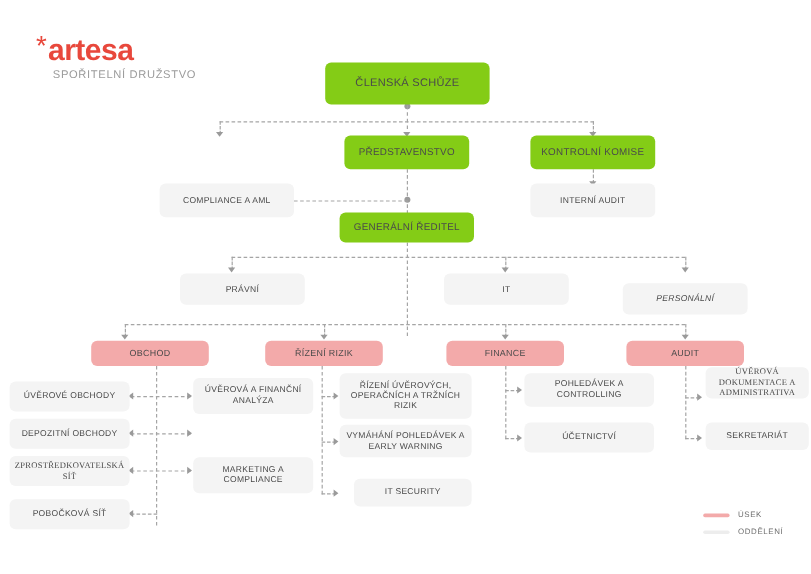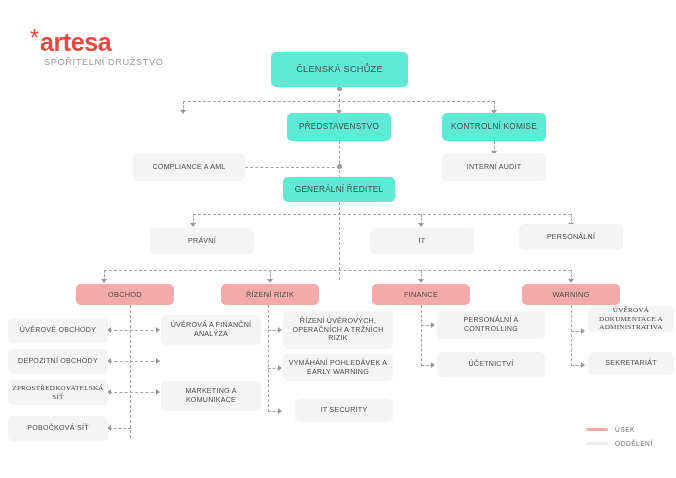--- a/index.html
+++ b/index.html
@@ -31,21 +31,21 @@
   .node {
     position: absolute;
     display: flex; align-items: center; justify-content: center;
     text-align: center;
     border-radius: 5px;
     color: #4a4a4a;
     letter-spacing: 0.25px;
     line-height: 1.22;
     padding: 2px 4px;
   }
-  .node.dark  { background: #5eead4; font-size: 8.2px; }
+  .node.dark  { background: #84cc16; font-size: 8.2px; }
   .node.lite  { background: #f4f4f4; font-size: 7.1px; }
   .node.red   { background: #f3aaaa; font-size: 7.4px; }
   .node.big   { font-size: 9.2px; }
 
   
   .ln { position: absolute; }
   .v  { border-left: 1px dashed #a5a5a5; width: 0; }
   .h  { border-top: 1px dashed #a5a5a5; height: 0; }
 
   .arw {
@@ -168,40 +168,40 @@
   <div class="node dark" style="left:287px; top:113px; width:104px; height:28px;text-align:center;">PŘEDSTAVENSTVO</div>
   <div class="node dark" style="left:442px; top:113px; width:104px; height:28px;">KONTROLNÍ KOMISE</div>
 
   <div class="node lite" style="left:133px; top:153px; width:112px; height:28px;">COMPLIANCE A AML</div>
   <div class="node lite" style="left:442px; top:153px; width:104px; height:28px;">INTERNÍ AUDIT</div>
 
   <div class="node dark" style="left:283px; top:177px; width:112px; height:25px;">GENERÁLNÍ ŘEDITEL</div>
 
   <div class="node lite" style="left:150px; top:228px; width:104px; height:26px;">PRÁVNÍ</div>
   <div class="node lite" style="left:370px; top:228px; width:104px; height:26px;">IT</div>
-  <div class="node lite" style="left:519px; top:224px; width:104px; height:26px;">PERSONÁLNÍ</div>
+  <div class="node lite" style="left:519px; top:236px; width:104px; height:26px;font-style:italic;">PERSONÁLNÍ</div>
 
   <div class="node red" style="left:76px; top:284px; width:98px; height:21px;">OBCHOD</div>
   <div class="node red" style="left:221px; top:284px; width:98px; height:21px;">ŘÍZENÍ RIZIK</div>
   <div class="node red" style="left:372px; top:284px; width:98px; height:21px;">FINANCE</div>
-  <div class="node red" style="left:522px; top:284px; width:98px; height:21px;">WARNING</div>
+  <div class="node red" style="left:522px; top:284px; width:98px; height:21px;">AUDIT</div>
 
   <div class="node lite" style="left:8px; top:318px; width:100px; height:25px;">ÚVĚROVÉ OBCHODY</div>
   <div class="node lite" style="left:8px; top:349px; width:100px; height:25px;">DEPOZITNÍ OBCHODY</div>
   <div class="node lite" style="left:8px; top:380px; width:100px; height:25px;font-family:Liberation Serif, serif;">ZPROSTŘEDKOVATELSKÁ SÍŤ</div>
   <div class="node lite" style="left:8px; top:416px; width:100px; height:25px;">POBOČKOVÁ SÍŤ</div>
 
   <div class="node lite" style="left:161px; top:315px; width:100px; height:30px;">ÚVĚROVÁ A FINANČNÍ ANALÝZA</div>
-  <div class="node lite" style="left:161px; top:381px; width:100px; height:30px;">MARKETING A KOMUNIKACE</div>
+  <div class="node lite" style="left:161px; top:381px; width:100px; height:30px;">MARKETING A COMPLIANCE</div>
 
   <div class="node lite" style="left:283px; top:311px; width:110px; height:38px;">ŘÍZENÍ ÚVĚROVÝCH, OPERAČNÍCH A TRŽNÍCH RIZIK</div>
   <div class="node lite" style="left:283px; top:354px; width:110px; height:27px;">VYMÁHÁNÍ POHLEDÁVEK A EARLY WARNING</div>
   <div class="node lite" style="left:295px; top:399px; width:98px; height:23px;">IT SECURITY</div>
 
-  <div class="node lite" style="left:437px; top:311px; width:108px; height:28px;">PERSONÁLNÍ A CONTROLLING</div>
+  <div class="node lite" style="left:437px; top:311px; width:108px; height:28px;">POHLEDÁVEK A CONTROLLING</div>
   <div class="node lite" style="left:437px; top:352px; width:108px; height:25px;">ÚČETNICTVÍ</div>
 
   <div class="node lite" style="left:588px; top:306px; width:86px; height:26px;font-family:Liberation Serif, serif;">ÚVĚROVÁ DOKUMENTACE A ADMINISTRATIVA</div>
   <div class="node lite" style="left:588px; top:352px; width:86px; height:23px;">SEKRETARIÁT</div>
 
   <div class="legend">
     <div class="lg-row">
       <span class="lg-swatch" style="background:#f3aaaa;"></span>
       <span class="lg-label">ÚSEK</span>
     </div>

